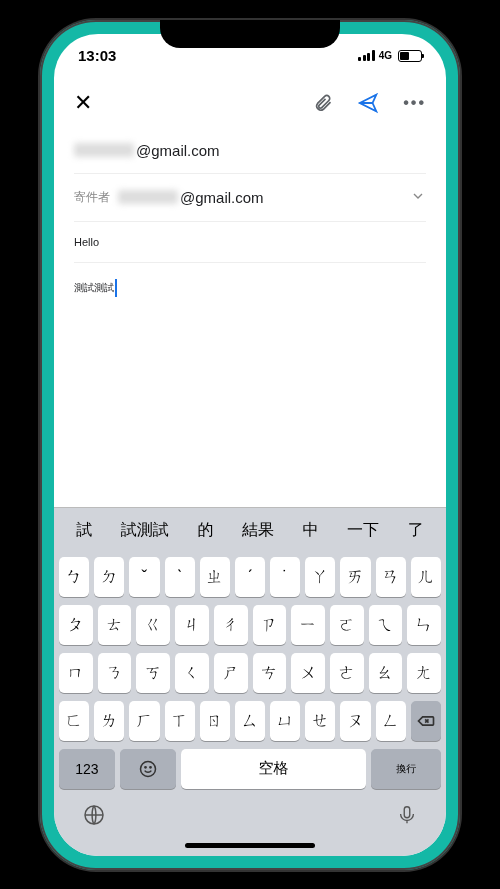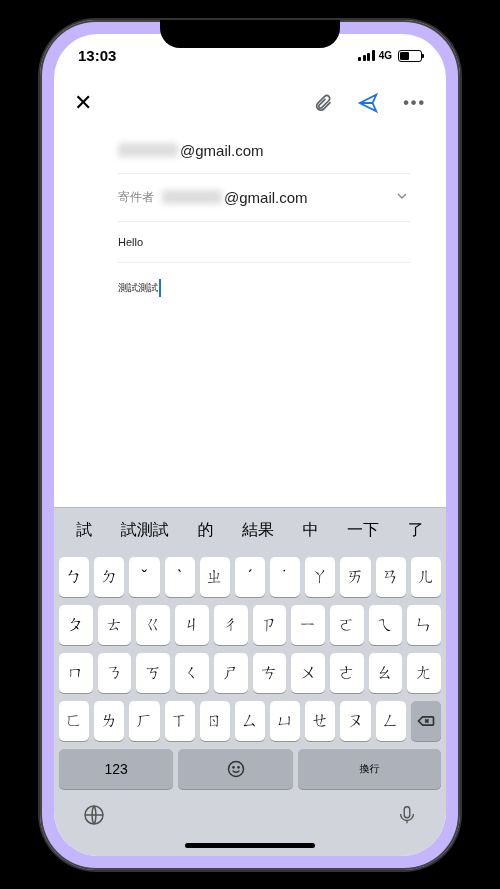--- a/index.html
+++ b/index.html
@@ -7,21 +7,21 @@
   background: #000;
   display: flex;
   justify-content: center;
   align-items: center;
   min-height: 889px;
   font-family: -apple-system, BlinkMacSystemFont, "Segoe UI", sans-serif;
 }
 .phone-frame {
   width: 420px;
   height: 850px;
-  background: #c4b5fd;
+  background: #14b8a6;
   border-radius: 56px;
   padding: 14px;
   box-shadow: 0 0 0 2px #333, inset 0 0 0 2px #444;
   position: relative;
 }
 .phone-screen {
   width: 100%;
   height: 100%;
   background: #fff;
   border-radius: 44px;
@@ -112,23 +112,22 @@
 .close-x {
   font-size: 22px;
   font-weight: 300;
   cursor: pointer;
 }
 .icon-btn { cursor: pointer; display: flex; align-items: center; }
 .send-icon { color: #1a73e8; }
 .more-dots { letter-spacing: 2px; font-weight: bold; color: #5f6368; }
 .compose-area {
   flex: 1;
-  padding: 0 36px;
+  padding: 0 20px;
   overflow: hidden;
-  margin-left: 28px;
 }
 .field-row {
   padding: 14px 0;
   border-bottom: 1px solid #eee;
   display: flex;
   align-items: center;
   color: #202124;
   font-size: 15px;
 }
 .field-label {
@@ -371,20 +370,21 @@
       <div class="key-row">
         <div class="key dark num">123</div>
         <div class="key dark num">
           <svg width="20" height="20" viewBox="0 0 24 24" fill="none" stroke="#333" stroke-width="1.8">
               <circle cx="12" cy="12" r="9"></circle>
               <path d="M8 14s1.5 2 4 2 4-2 4-2"></path>
               <circle cx="9" cy="10" r="0.8" fill="#333"></circle>
               <circle cx="15" cy="10" r="0.8" fill="#333"></circle>
             </svg>
         </div>
+        <div class="key space">空格</div>
         <div class="key dark wide">換行</div>
       </div>
       <div class="bottom-bar">
         <span class="globe">
           <svg width="24" height="24" viewBox="0 0 24 24" fill="none" stroke="#555" stroke-width="1.5">
               <circle cx="12" cy="12" r="9"></circle>
               <path d="M3 12h18M12 3c2.5 3 2.5 15 0 18M12 3c-2.5 3-2.5 15 0 18"></path>
             </svg>
         </span>
         <span class="mic">

